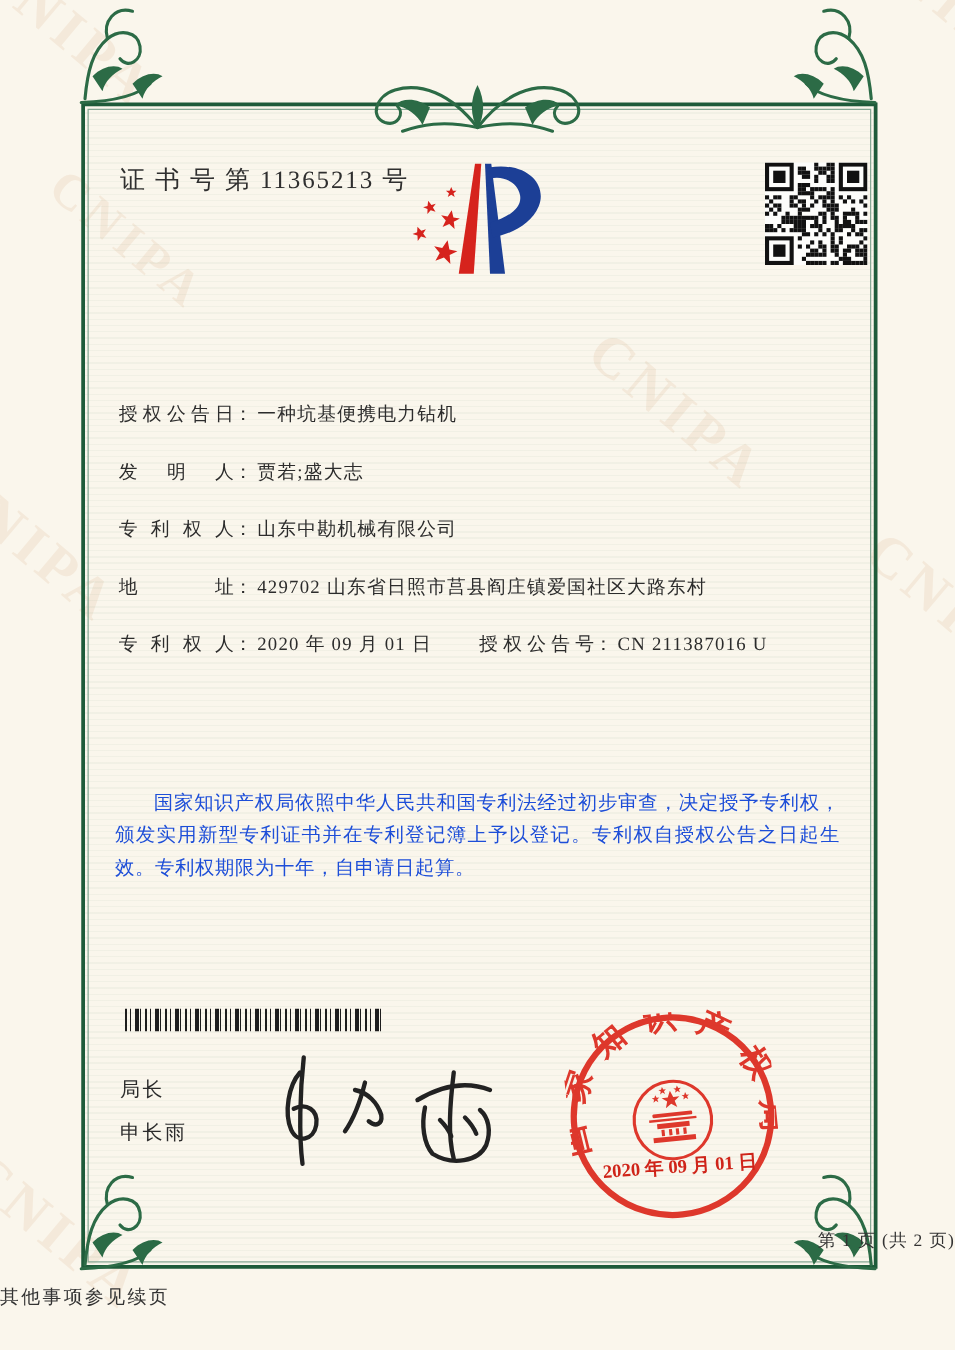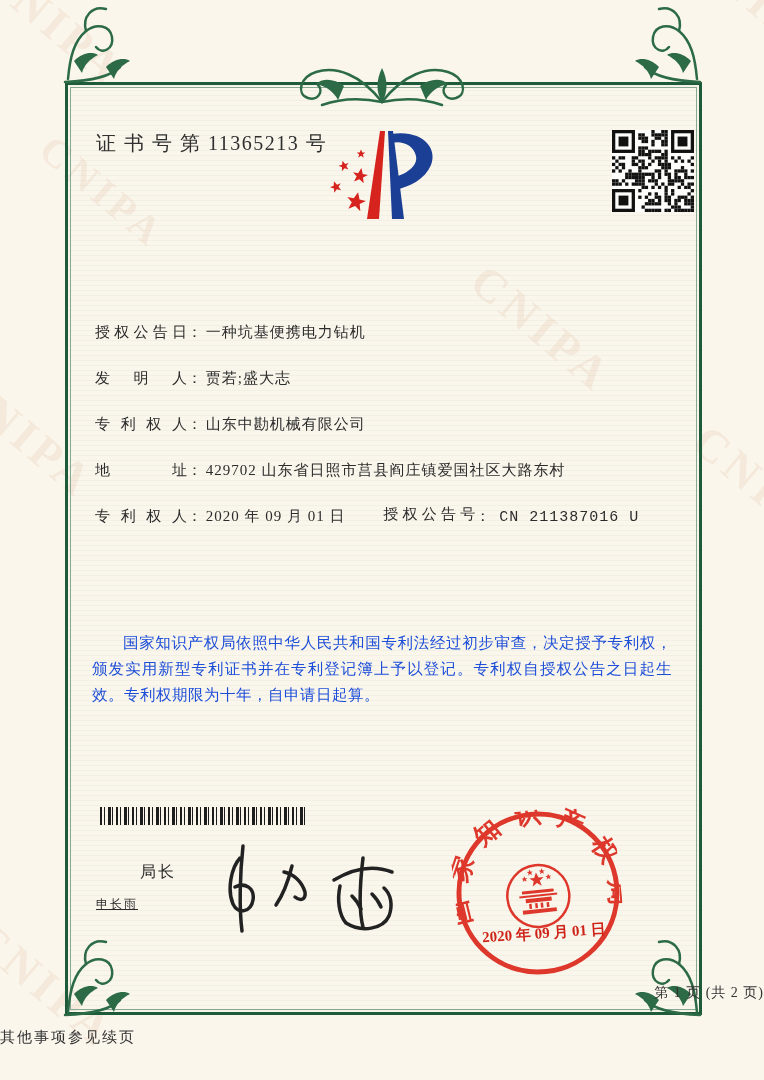--- a/index.html
+++ b/index.html
@@ -65,43 +65,43 @@
 
   
   .fields { position:absolute; left:95px; top:320px; width:575px; z-index:3; font-size:15px; color:#2c2c2c; }
   .field-row { margin-bottom:22px; line-height:24px; white-space:nowrap; }
   .flabel {
     display:inline-block; width:92px; vertical-align:top;
     text-align:justify; text-align-last:justify;
   }
   .colon { display:inline-block; }
   .fvalue { letter-spacing:1px;margin-top:39px; }
-  .pair2 { margin-left:34px;font-family:Liberation Mono, monospace; }
+  .pair2 { margin-left:34px; }
 
   
   .body-text {
     position:absolute; left:92px; top:630px; width:580px; z-index:3;
     font-size:15.5px; line-height:26px; text-align:justify;
     color:#1d4ed8; letter-spacing:0.5px;
   }
   .body-text p { text-indent:2em; }
 
   
   .barcode {
     position:absolute; left:100px; top:807px; width:205px; height:18px; z-index:3;
     background:repeating-linear-gradient(90deg,
       #1d1d1d 0 2px, transparent 2px 4px,
       #1d1d1d 4px 5px, transparent 5px 8px,
       #1d1d1d 8px 11px, transparent 11px 12px,
       #1d1d1d 12px 13px, transparent 13px 16px);
   }
 
   
-  .sig-title { position:absolute; left:96px; top:862px; font-size:16px; z-index:3; letter-spacing:2px;margin-left:44px; }
-  .sig-name  { position:absolute; left:96px; top:896px; font-size:12px; z-index:3; letter-spacing:2px;text-decoration:underline; }
+  .sig-title { position:absolute; left:96px; top:862px; font-size:16px; z-index:3; letter-spacing:2px; }
+  .sig-name  { position:absolute; left:96px; top:896px; font-size:16px; z-index:3; letter-spacing:2px; }
   .sig-hand  { position:absolute; left:212px; top:838px; z-index:3; }
   .sig-hand path { stroke:#222; stroke-width:3.5; fill:none; stroke-linecap:round; stroke-linejoin:round; }
 
   
   .seal { position:absolute; left:455px; top:810px; width:166px; height:166px; z-index:4; transform:rotate(-6deg); opacity:0.93; }
   .seal-date {
     position:absolute; left:462px; top:924px; width:164px; z-index:5;
     text-align:center; color:#cf2419; font-size:15px; font-weight:bold;
     transform:rotate(-4deg); white-space:nowrap;
   }

